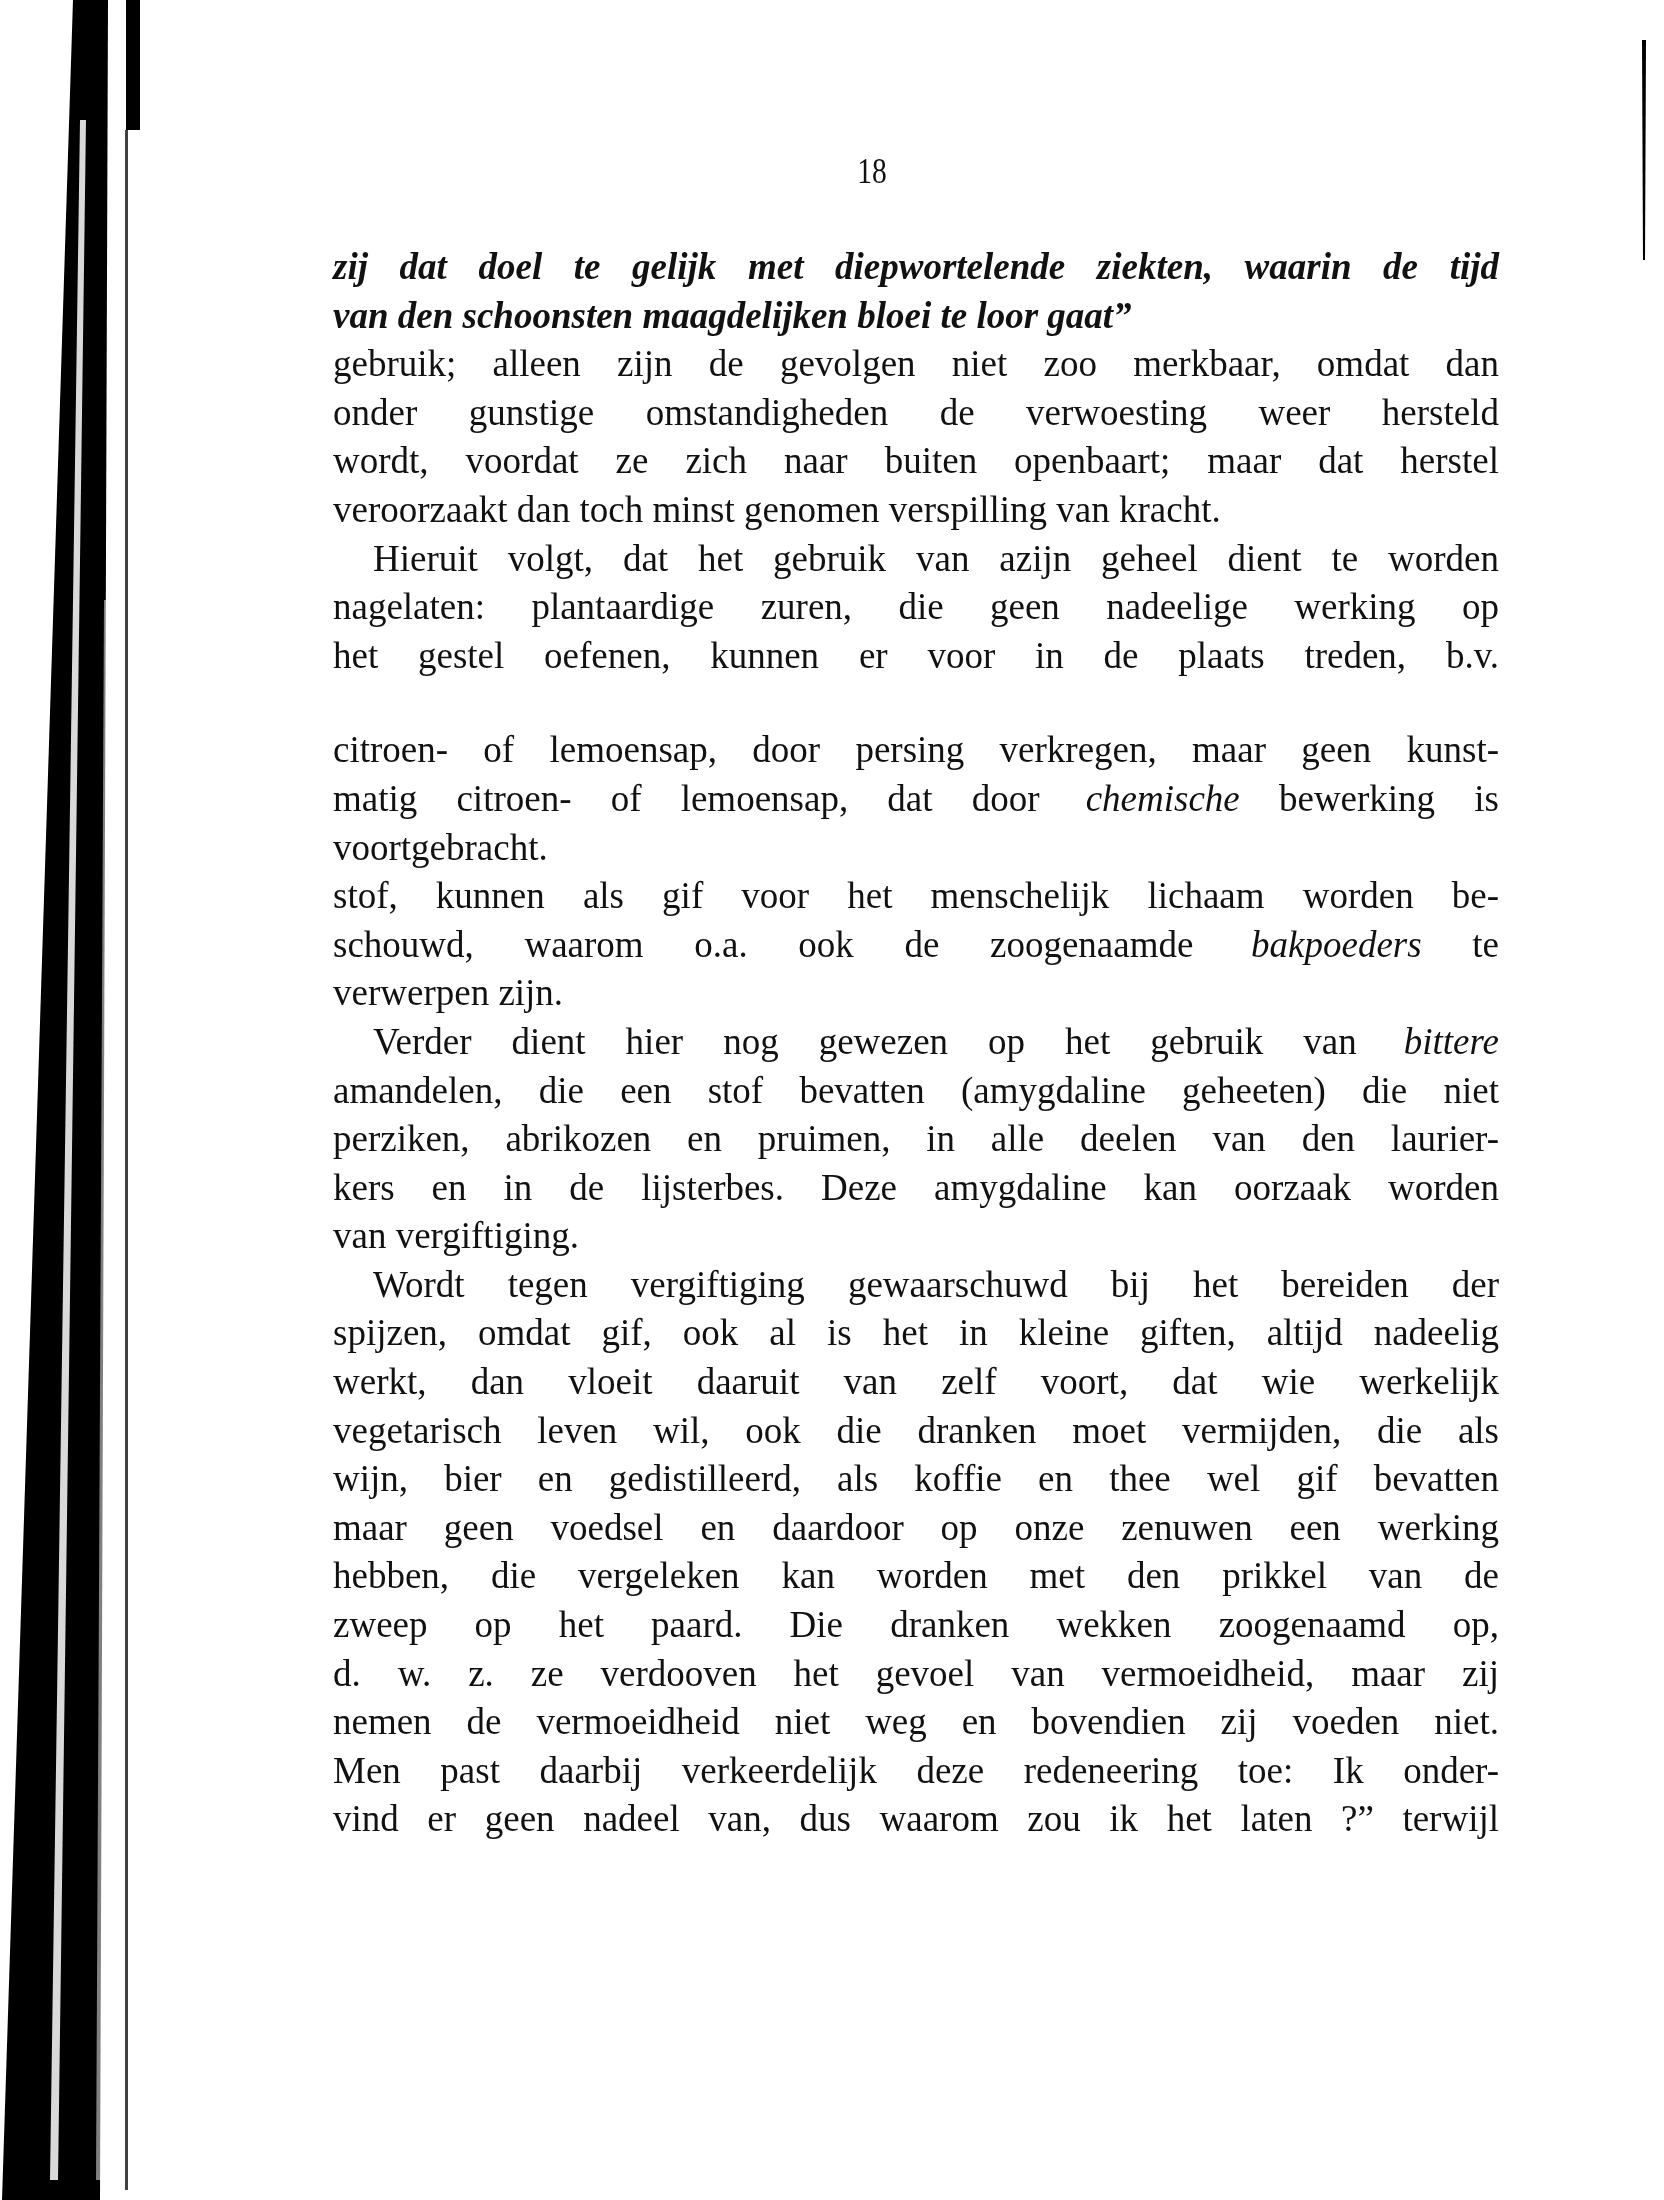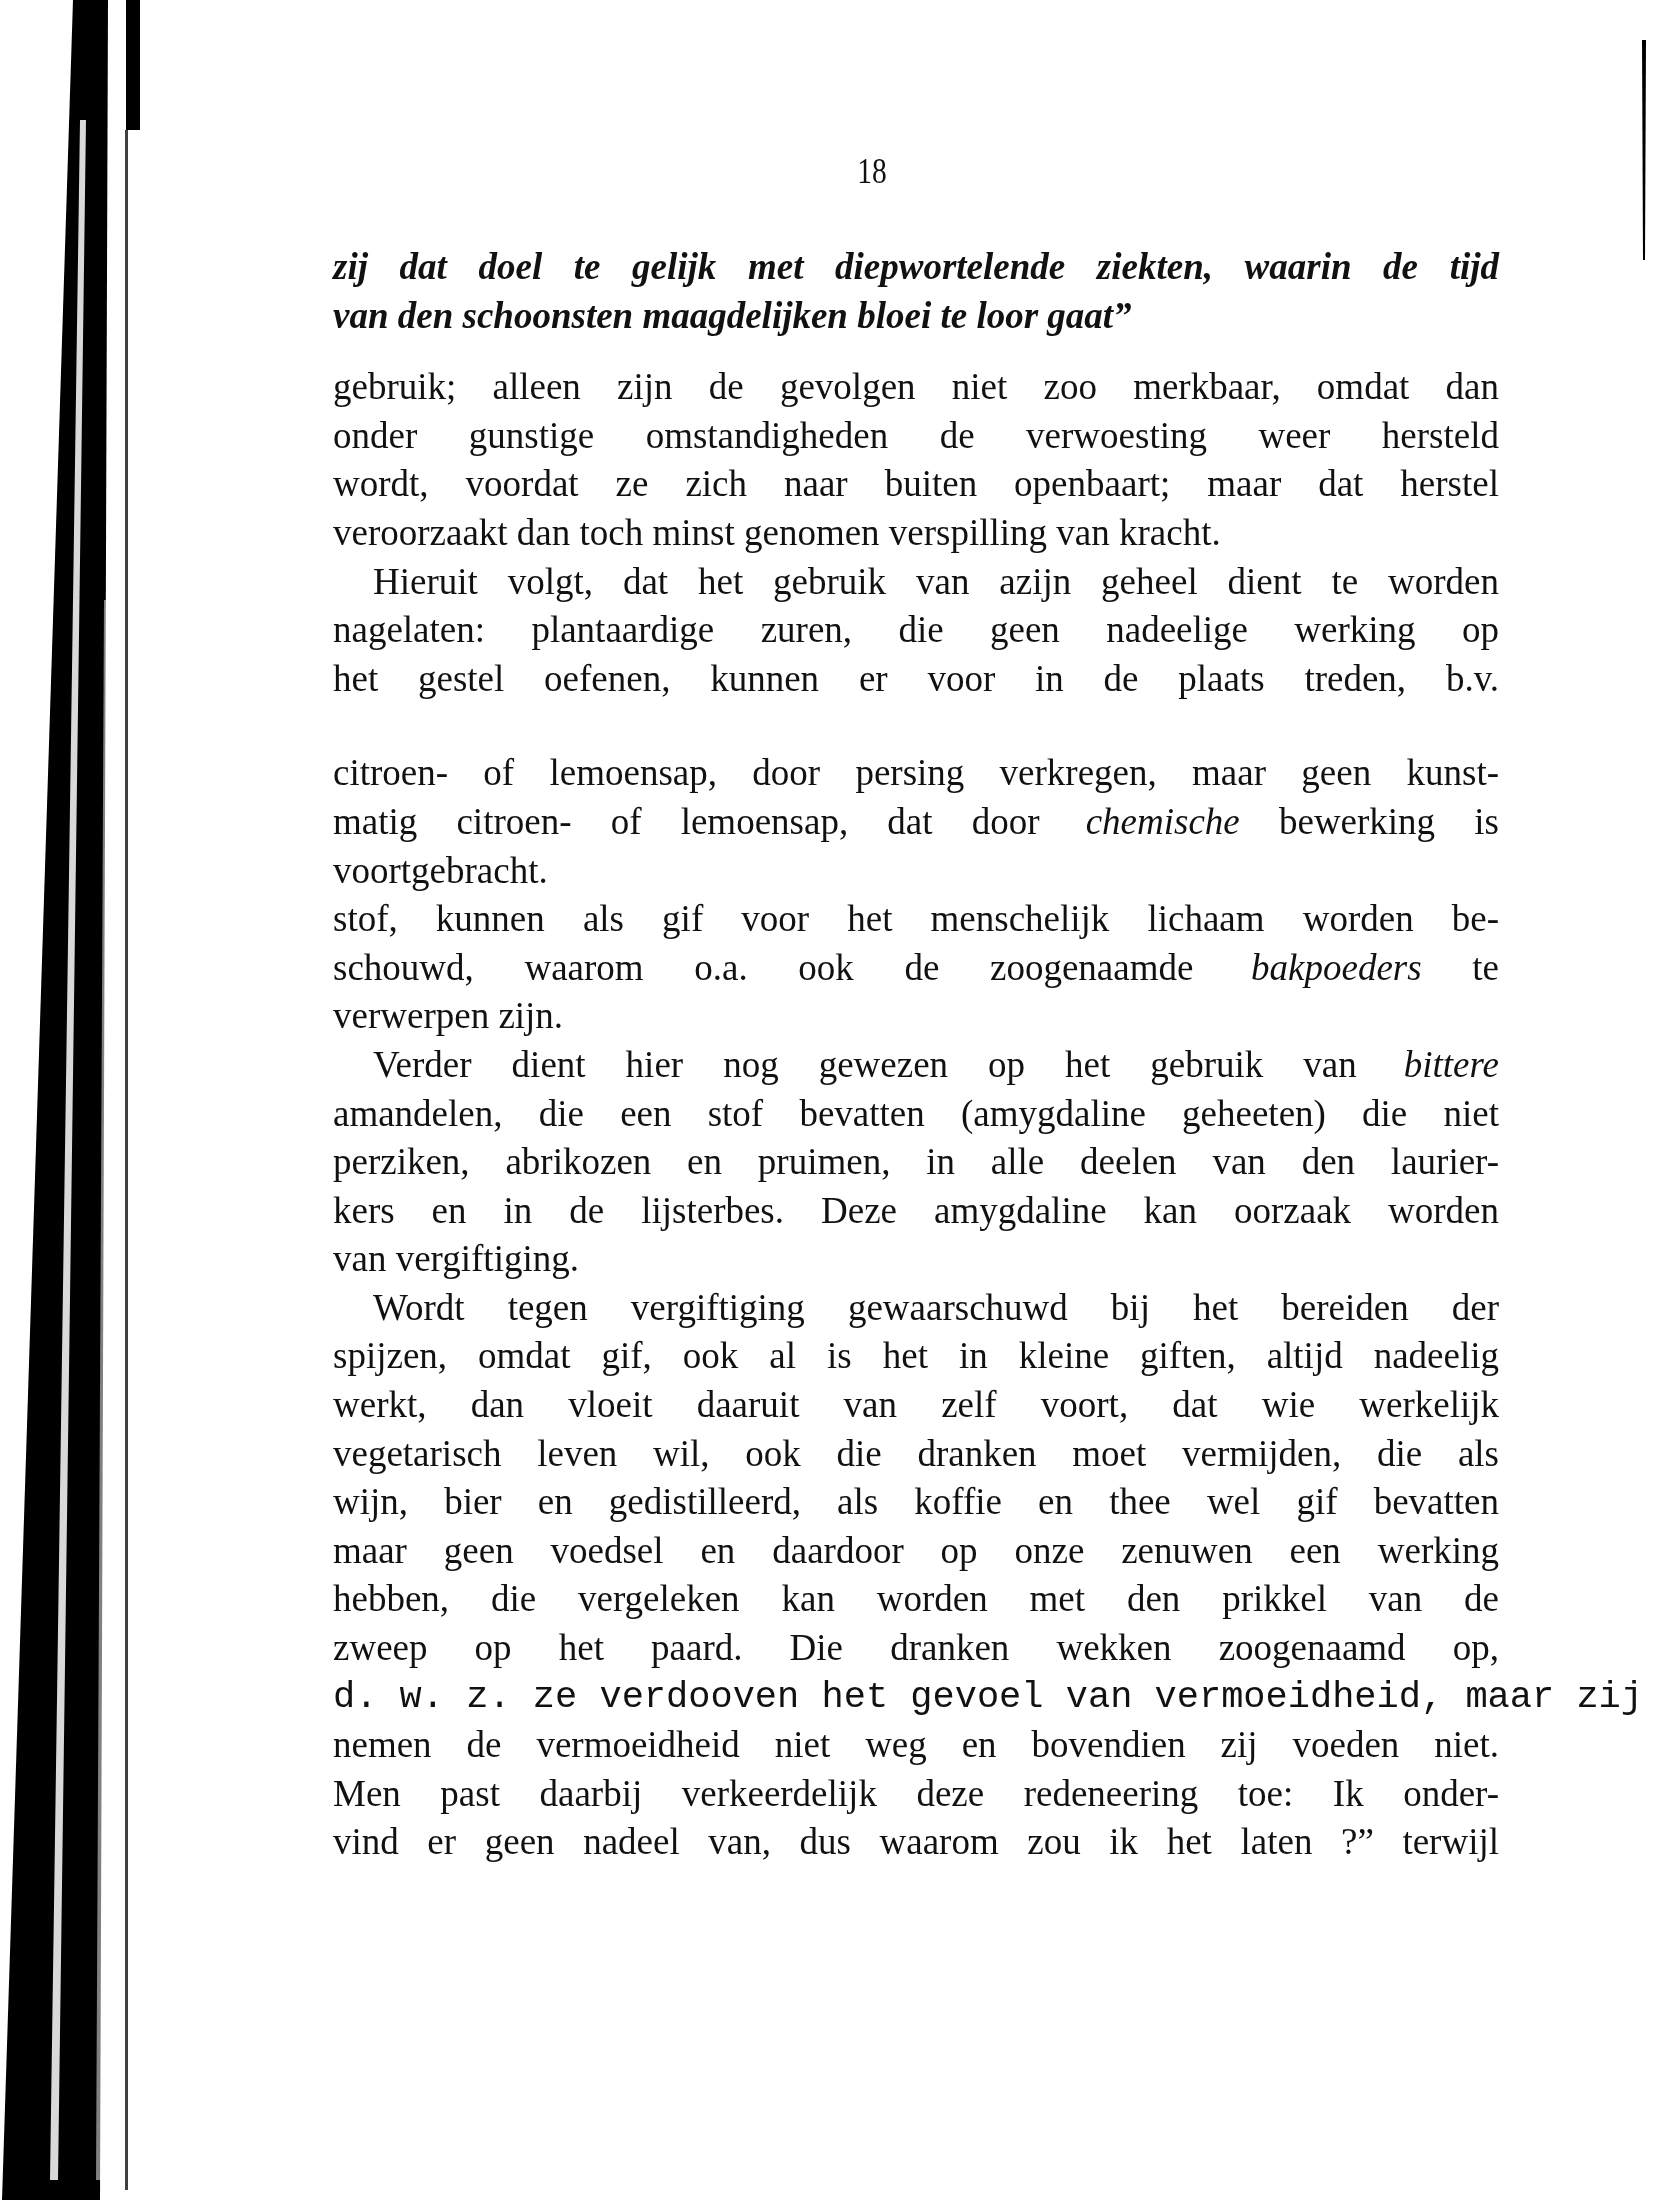--- a/index.html
+++ b/index.html
@@ -88,21 +88,21 @@
 </div>
 
 <div class="page-number">18</div>
 
 <div class="text-block" id="text-block" style="transform-origin: left top;">
     <div class="paragraph">
       <div class="line italic-line" style="display: block;"><span>zij dat doel te gelijk met diepwortelende ziekten, waarin de tijd</span></div>
       <div class="line italic-line last" style="display: block;"><span>van den schoonsten maagdelijken bloei te loor gaat”</span></div>
     </div>
     <div class="paragraph">
-      <div class="line" style="display: block; margin-top: 23px;"><span>gebruik; alleen zijn de gevolgen niet zoo merkbaar, omdat dan</span></div>
+      <div class="line" style="display: block;"><span>gebruik; alleen zijn de gevolgen niet zoo merkbaar, omdat dan</span></div>
       <div class="line" style="display: block;"><span>onder gunstige omstandigheden de verwoesting weer hersteld</span></div>
       <div class="line" style="display: block;"><span>wordt, voordat ze zich naar buiten openbaart; maar dat herstel</span></div>
       <div class="line last" style="display: block;"><span>veroorzaakt dan toch minst genomen verspilling van kracht.</span></div>
     </div>
     <div class="paragraph">
       <div class="line indent" style="display: block;"><span>Hieruit volgt, dat het gebruik van azijn geheel dient te worden</span></div>
       <div class="line" style="display: block;"><span>nagelaten: plantaardige zuren, die geen nadeelige werking op</span></div>
       <div class="line" style="display: block;"><span>het gestel oefenen, kunnen er voor in de plaats treden, b.v.</span></div>
       <div class="line" style="display: block; margin-top: 46px;"><span>citroen- of lemoensap, door persing verkregen, maar geen kunst-</span></div>
       <div class="line" style="display: block;"><span>matig citroen- of lemoensap, dat door </span><span class="it">chemische</span><span> bewerking is</span></div>
@@ -122,18 +122,18 @@
     </div>
     <div class="paragraph">
       <div class="line indent" style="display: block;"><span>Wordt tegen vergiftiging gewaarschuwd bij het bereiden der</span></div>
       <div class="line" style="display: block;"><span>spijzen, omdat gif, ook al is het in kleine giften, altijd nadeelig</span></div>
       <div class="line" style="display: block;"><span>werkt, dan vloeit daaruit van zelf voort, dat wie werkelijk</span></div>
       <div class="line" style="display: block;"><span>vegetarisch leven wil, ook die dranken moet vermijden, die als</span></div>
       <div class="line" style="display: block;"><span>wijn, bier en gedistilleerd, als koffie en thee wel gif bevatten</span></div>
       <div class="line" style="display: block;"><span>maar geen voedsel en daardoor op onze zenuwen een werking</span></div>
       <div class="line" style="display: block;"><span>hebben, die vergeleken kan worden met den prikkel van de</span></div>
       <div class="line" style="display: block;"><span>zweep op het paard. Die dranken wekken zoogenaamd op,</span></div>
-      <div class="line" style="display: block; font-family: Liberation Mono, monospace;"><span>d. w. z. ze verdooven het gevoel van vermoeidheid, maar zij</span></div>
+      <div class="line" style="display: block;"><span>d. w. z. ze verdooven het gevoel van vermoeidheid, maar zij</span></div>
       <div class="line" style="display: block;"><span>nemen de vermoeidheid niet weg en bovendien zij voeden niet.</span></div>
       <div class="line" style="display: block;"><span>Men past daarbij verkeerdelijk deze redeneering toe: Ik onder-</span></div>
       <div class="line" style="display: block;"><span>vind er geen nadeel van, dus waarom zou ik het laten ?” terwijl</span></div>
     </div>
   </div>
 
 </body></html>

